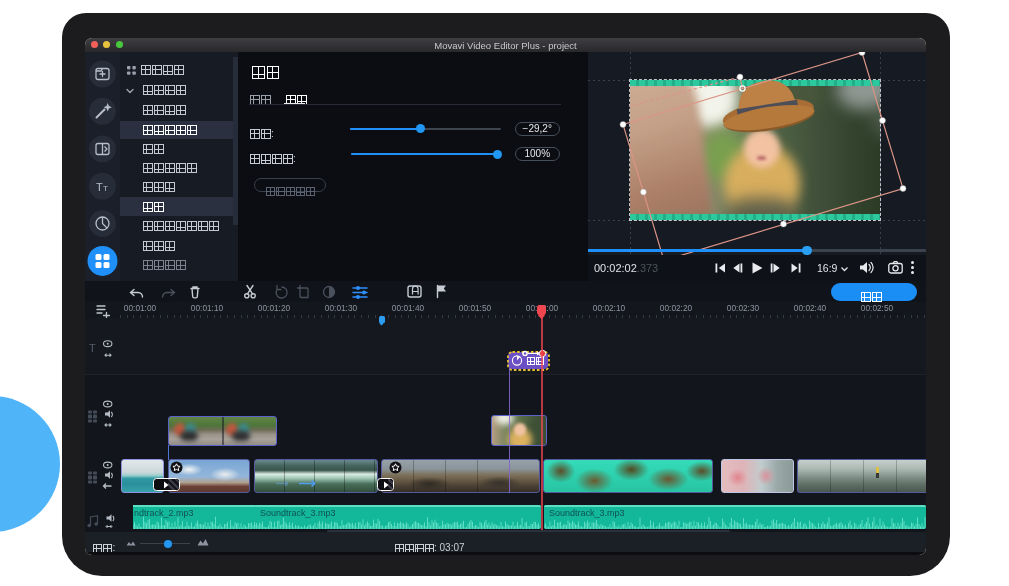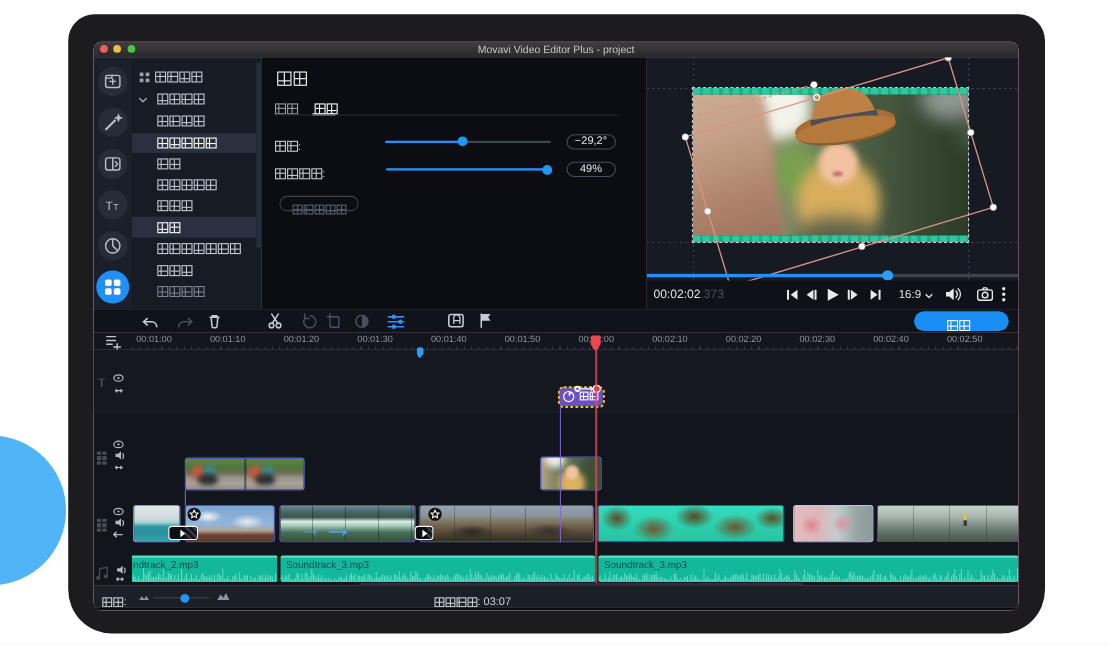--- a/index.html
+++ b/index.html
@@ -10,21 +10,21 @@
 .hz.v3::before{top:66%}
 .h10 .hz{width:10px;height:10px;margin:0 0.5px}
 .h9 .hz{width:9px;height:9px;margin:0 0.5px}
 .h12 .hz{width:12.5px;height:12.5px;margin:0 1px}
 .h8 .hz{width:8px;height:8px;margin:0 0.5px}
 svg{display:block}
 </style></head>
 <body>
 <div class="a" style="left:-76px;top:396px;width:136px;height:136px;border-radius:50%;background:#4fb4f8"></div>
 <div class="a" style="left:62px;top:13px;width:888px;height:563px;background:#1c1c1e;border-radius:24px 24px 40px 40px">
- <div class="a" id="app" style="left:23px;top:24.5px;width:841px;height:517px;border-radius:7px;background:#f9a8d4;overflow:hidden">
+ <div class="a" id="app" style="left:23px;top:24.5px;width:841px;height:517px;border-radius:7px;background:#fef9c3;overflow:hidden">
 
   <div class="a" style="left:0;top:0;width:841px;height:14px;background:linear-gradient(#3f3f43,#28282b)">
    <div class="a" style="left:5.5px;top:3.5px;width:7.2px;height:7.2px;border-radius:50%;background:#f3605a"></div>
    <div class="a" style="left:17.7px;top:3.5px;width:7.2px;height:7.2px;border-radius:50%;background:#e9c23d"></div>
    <div class="a" style="left:30.8px;top:3.5px;width:7.2px;height:7.2px;border-radius:50%;background:#49c83e"></div>
    <div class="a" style="left:0;top:2.2px;width:841px;text-align:center;font-size:9.5px;color:#c6c7ca">Movavi Video Editor Plus - project</div>
   </div>
 
   <div class="a" id="sidebar" style="left:0;top:14px;width:35px;height:229.5px;background:#1a1f29">
    <svg width="35" height="229.5" viewBox="0 0 35 229.5">
@@ -94,21 +94,21 @@
    <div class="a" style="left:11px;top:52.5px;width:312px;height:1px;background:#262b35"></div>
    <div class="a h10" style="left:11px;top:72px;color:#c6cad2"><span class="hz"></span><span class="hz v2"></span><span style="font-size:10px;vertical-align:1px">:</span></div>
    <div class="a" style="left:112px;top:76px;width:151px;height:2.5px;background:#3f454f;border-radius:2px"></div>
    <div class="a" style="left:112px;top:76px;width:70px;height:2.5px;background:#1f8ffa;border-radius:2px"></div>
    <div class="a" style="left:177.5px;top:72.7px;width:9px;height:9px;border-radius:50%;background:#2196f3"></div>
    <div class="a" style="left:276.5px;top:70px;width:45.5px;height:14px;border:1px solid #474e5b;border-radius:7px;color:#e6e8eb;font-size:10px;text-align:center;line-height:12.5px">−29,2°</div>
    <div class="a h10" style="left:11px;top:97px;color:#c6cad2"><span class="hz"></span><span class="hz v3"></span><span class="hz v2"></span><span class="hz"></span><span style="font-size:10px;vertical-align:1px">:</span></div>
    <div class="a" style="left:113px;top:101.3px;width:149px;height:2.5px;background:#3f454f;border-radius:2px"></div>
    <div class="a" style="left:113px;top:101.3px;width:146px;height:2.5px;background:#1f8ffa;border-radius:2px"></div>
    <div class="a" style="left:254.5px;top:98px;width:9px;height:9px;border-radius:50%;background:#2196f3"></div>
-   <div class="a" style="left:276.5px;top:95.5px;width:45.5px;height:14px;border:1px solid #474e5b;border-radius:7px;color:#e6e8eb;font-size:10px;text-align:center;line-height:12.5px">49%</div>
+   <div class="a" style="left:276.5px;top:95.5px;width:45.5px;height:14px;border:1px solid #474e5b;border-radius:7px;color:#e6e8eb;font-size:10px;text-align:center;line-height:12.5px">100%</div>
    <div class="a" style="left:16px;top:126.5px;width:72px;height:14px;border:1px solid #3a414d;border-radius:7px"></div>
    <div class="a h9" style="left:27px;top:129px;color:#5a6170"><span class="hz"></span><span class="hz v2"></span><span class="hz"></span><span class="hz v3"></span><span class="hz"></span></div>
   </div>
 
   <div class="a" id="preview" style="left:503px;top:14px;width:338px;height:229.5px;background:#161a23;overflow:hidden">
    <div class="a" style="left:42px;top:0;width:1px;height:204px;background:repeating-linear-gradient(#39404e 0 2px,transparent 2px 5px)"></div>
    <div class="a" style="left:292px;top:0;width:1px;height:204px;background:repeating-linear-gradient(#39404e 0 2px,transparent 2px 5px)"></div>
    <div class="a" style="left:0;top:28px;width:338px;height:1px;background:repeating-linear-gradient(90deg,#39404e 0 2px,transparent 2px 5px)"></div>
    <div class="a" style="left:0;top:168px;width:338px;height:1px;background:repeating-linear-gradient(90deg,#39404e 0 2px,transparent 2px 5px)"></div>
    <div class="a" id="photo" style="left:42px;top:34px;width:250px;height:128px;overflow:hidden;background:linear-gradient(90deg,#c6a48e 0%,#b28a70 20%,#8a8a6a 32%,#6f7f5c 45%,#4f6244 60%,#40503a 75%,#34442f 88%,#2c3b26 100%)">
@@ -356,21 +356,21 @@
             <path d="M2 0.5L6.5 4L2 7.5z" fill="#fff"></path>
           </svg>
    </div>
    <svg class="a" style="left:190px;top:161px" width="45" height="9" viewBox="0 0 45 9">
           <g stroke="#6b9fd8" stroke-width="1.6" fill="none">
             <path d="M1 4.5h12M13 4.5l-3-2.5M13 4.5l-3 2.5" opacity="0.55"></path>
             <path d="M24 4.5h16M40 4.5l-3.5-3M40 4.5l-3.5 3" stroke="#4f9df0"></path>
           </g>
         </svg>
 
-   <div class="a" style="left:35px;top:187px;width:132px;height:24px;background:#13b79a;border-radius:0;overflow:hidden">
+   <div class="a" style="left:48px;top:187px;width:132px;height:24px;background:#13b79a;border-radius:0;overflow:hidden">
           <div class="a" style="left:0;top:0;width:132px;height:1.5px;background:#5ddfc3"></div>
           <svg class="a" style="left:0;top:4px" width="132" height="20" viewBox="0 0 132 20">
             <path d="M0.0 20V15.8M1.5 20V13.0M3.0 20V15.5M4.5 20V17.4M6.0 20V14.7M7.5 20V17.9M9.0 20V18.0M10.5 20V7.6M12.0 20V12.7M13.5 20V14.0M15.0 20V11.1M16.5 20V9.9M18.0 20V15.9M19.5 20V15.4M21.0 20V15.5M22.5 20V15.8M24.0 20V12.5M25.5 20V13.5M27.0 20V16.6M28.5 20V8.6M30.0 20V16.1M31.5 20V16.2M33.0 20V11.1M34.5 20V13.0M36.0 20V12.6M37.5 20V18.1M39.0 20V13.8M40.5 20V18.0M42.0 20V12.7M43.5 20V17.8M45.0 20V8.4M46.5 20V17.4M48.0 20V15.8M49.5 20V12.1M51.0 20V17.8M52.5 20V17.2M54.0 20V12.7M55.5 20V16.7M57.0 20V17.2M58.5 20V13.4M60.0 20V17.9M61.5 20V17.2M63.0 20V13.9M64.5 20V11.6M66.0 20V15.0M67.5 20V14.9M69.0 20V15.8M70.5 20V15.6M72.0 20V13.3M73.5 20V17.6M75.0 20V13.6M76.5 20V17.4M78.0 20V12.9M79.5 20V12.8M81.0 20V14.9M82.5 20V7.7M84.0 20V17.1M85.5 20V17.0M87.0 20V14.9M88.5 20V17.4M90.0 20V18.1M91.5 20V15.1M93.0 20V14.8M94.5 20V13.0M96.0 20V18.4M97.5 20V11.2M99.0 20V16.3M100.5 20V17.7M102.0 20V13.2M103.5 20V14.6M105.0 20V13.9M106.5 20V18.4M108.0 20V14.3M109.5 20V18.4M111.0 20V15.6M112.5 20V16.6M114.0 20V18.0M115.5 20V14.1M117.0 20V14.1M118.5 20V13.7M120.0 20V16.4M121.5 20V13.1M123.0 20V16.0M124.5 20V13.3M126.0 20V14.8M127.5 20V15.0M129.0 20V18.0M130.5 20V12.5" stroke="#63e2c8" stroke-width="0.9" fill="none"></path>
           </svg>
           <div class="a" style="left:1px;top:2.5px;font-size:9px;color:#115054">ndtrack_2.mp3</div>
         </div>
    <div class="a" style="left:170px;top:187px;width:286px;height:24px;background:#13b79a;border-radius:2px;overflow:hidden">
           <div class="a" style="left:0;top:0;width:286px;height:1.5px;background:#5ddfc3"></div>
           <svg class="a" style="left:0;top:4px" width="286" height="20" viewBox="0 0 286 20">
             <path d="M0.0 20V15.7M1.5 20V14.0M3.0 20V16.3M4.5 20V13.6M6.0 20V14.9M7.5 20V12.7M9.0 20V17.5M10.5 20V18.1M12.0 20V18.1M13.5 20V16.5M15.0 20V11.7M16.5 20V13.0M18.0 20V18.0M19.5 20V12.7M21.0 20V17.7M22.5 20V11.9M24.0 20V11.6M25.5 20V16.1M27.0 20V14.9M28.5 20V8.7M30.0 20V12.7M31.5 20V14.5M33.0 20V16.3M34.5 20V13.3M36.0 20V16.3M37.5 20V13.6M39.0 20V18.3M40.5 20V15.9M42.0 20V17.2M43.5 20V16.2M45.0 20V17.9M46.5 20V17.4M48.0 20V18.3M49.5 20V16.4M51.0 20V18.2M52.5 20V17.2M54.0 20V15.6M55.5 20V15.6M57.0 20V17.5M58.5 20V16.3M60.0 20V14.0M61.5 20V18.5M63.0 20V13.9M64.5 20V11.8M66.0 20V14.8M67.5 20V12.5M69.0 20V18.4M70.5 20V13.8M72.0 20V14.7M73.5 20V15.3M75.0 20V14.7M76.5 20V12.8M78.0 20V17.5M79.5 20V13.3M81.0 20V12.8M82.5 20V14.3M84.0 20V17.2M85.5 20V17.0M87.0 20V11.3M88.5 20V16.0M90.0 20V15.9M91.5 20V15.1M93.0 20V13.0M94.5 20V13.9M96.0 20V15.0M97.5 20V13.8M99.0 20V16.4M100.5 20V14.1M102.0 20V18.4M103.5 20V13.1M105.0 20V13.1M106.5 20V15.3M108.0 20V10.4M109.5 20V16.6M111.0 20V14.4M112.5 20V12.4M114.0 20V14.3M115.5 20V17.0M117.0 20V16.6M118.5 20V10.6M120.0 20V14.3M121.5 20V14.5M123.0 20V9.8M124.5 20V12.0M126.0 20V16.5M127.5 20V16.5M129.0 20V18.5M130.5 20V16.8M132.0 20V15.9M133.5 20V13.0M135.0 20V12.6M136.5 20V14.9M138.0 20V17.0M139.5 20V13.4M141.0 20V17.1M142.5 20V13.9M144.0 20V14.5M145.5 20V12.7M147.0 20V14.4M148.5 20V14.1M150.0 20V15.5M151.5 20V13.3M153.0 20V15.2M154.5 20V18.2M156.0 20V16.8M157.5 20V14.9M159.0 20V13.3M160.5 20V12.1M162.0 20V13.4M163.5 20V13.8M165.0 20V14.8M166.5 20V16.1M168.0 20V16.2M169.5 20V13.4M171.0 20V17.0M172.5 20V8.2M174.0 20V13.3M175.5 20V16.3M177.0 20V11.4M178.5 20V13.5M180.0 20V10.6M181.5 20V13.5M183.0 20V14.2M184.5 20V17.4M186.0 20V16.6M187.5 20V11.9M189.0 20V15.3M190.5 20V15.3M192.0 20V13.7M193.5 20V14.7M195.0 20V14.7M196.5 20V16.0M198.0 20V14.2M199.5 20V13.0M201.0 20V13.4M202.5 20V12.8M204.0 20V15.9M205.5 20V14.9M207.0 20V13.8M208.5 20V11.7M210.0 20V18.4M211.5 20V17.8M213.0 20V14.8M214.5 20V12.7M216.0 20V11.0M217.5 20V12.9M219.0 20V17.3M220.5 20V16.0M222.0 20V16.6M223.5 20V18.0M225.0 20V12.8M226.5 20V13.9M228.0 20V16.3M229.5 20V13.0M231.0 20V11.0M232.5 20V15.6M234.0 20V13.5M235.5 20V16.5M237.0 20V13.3M238.5 20V15.6M240.0 20V14.8M241.5 20V16.3M243.0 20V16.2M244.5 20V17.7M246.0 20V12.8M247.5 20V17.0M249.0 20V17.9M250.5 20V12.4M252.0 20V14.9M253.5 20V16.2M255.0 20V16.4M256.5 20V16.5M258.0 20V12.8M259.5 20V17.3M261.0 20V16.3M262.5 20V12.9M264.0 20V16.5M265.5 20V16.1M267.0 20V9.0M268.5 20V17.9M270.0 20V13.6M271.5 20V12.7M273.0 20V16.8M274.5 20V17.1M276.0 20V14.7M277.5 20V15.0M279.0 20V12.7M280.5 20V12.9M282.0 20V15.7M283.5 20V14.2M285.0 20V17.1" stroke="#63e2c8" stroke-width="0.9" fill="none"></path>

